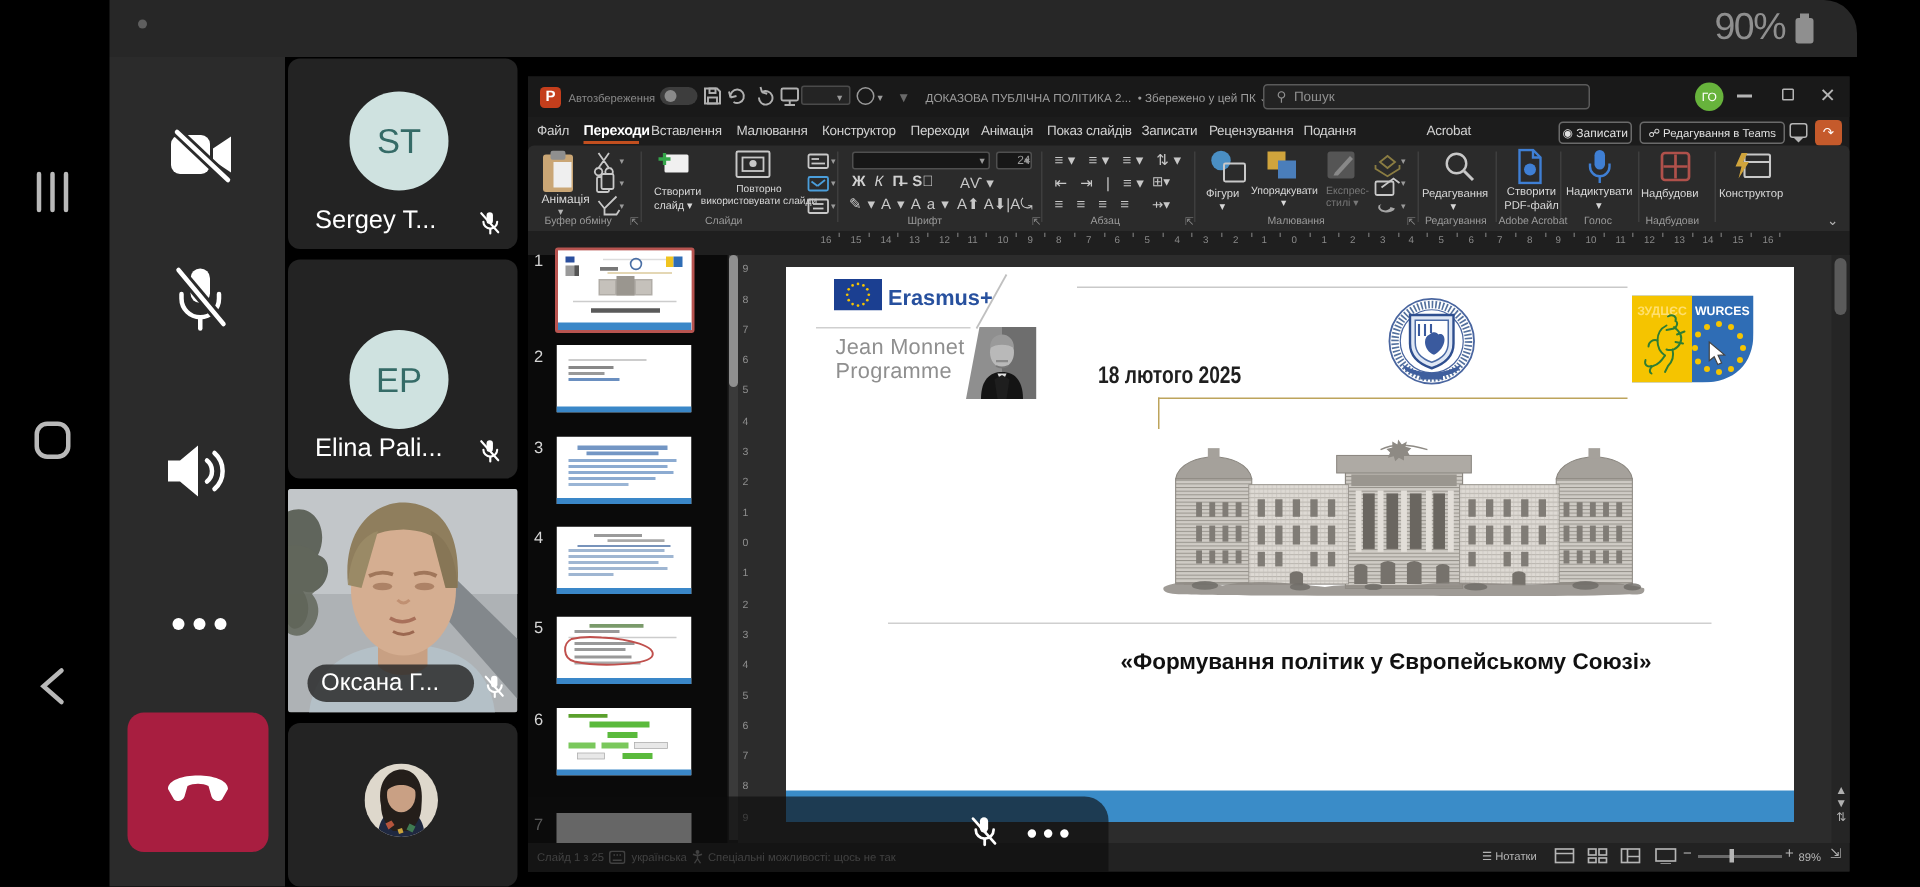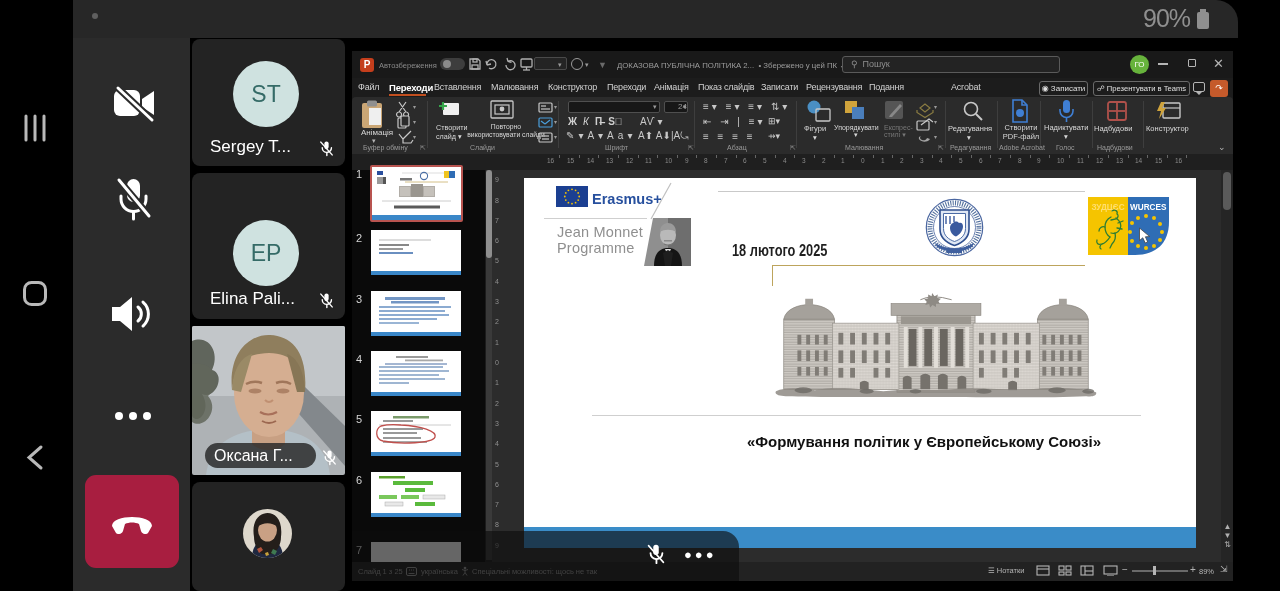--- a/index.html
+++ b/index.html
@@ -178,21 +178,21 @@
 <div class="a" style="left:548px;top:82px;color:#d2d2d2;font-size:9px;letter-spacing:-0.2px">Конструктор</div>
 <div class="a" style="left:607px;top:82px;color:#d2d2d2;font-size:9px;letter-spacing:-0.2px">Переходи</div>
 <div class="a" style="left:654px;top:82px;color:#d2d2d2;font-size:9px;letter-spacing:-0.2px">Анімація</div>
 <div class="a" style="left:698px;top:82px;color:#d2d2d2;font-size:9px;letter-spacing:-0.2px">Показ слайдів</div>
 <div class="a" style="left:761px;top:82px;color:#d2d2d2;font-size:9px;letter-spacing:-0.2px">Записати</div>
 <div class="a" style="left:806px;top:82px;color:#d2d2d2;font-size:9px;letter-spacing:-0.2px">Рецензування</div>
 <div class="a" style="left:869px;top:82px;color:#d2d2d2;font-size:9px;letter-spacing:-0.2px">Подання</div>
 <div class="a" style="left:914px;top:96px;color:#d2d2d2;font-size:11px;letter-spacing:-0.2px">Довідка</div>
 <div class="a" style="left:951px;top:82px;color:#d2d2d2;font-size:9px;letter-spacing:-0.2px">Acrobat</div>
 <div class="a" style="left:1039px;top:81px;width:49px;height:15px;border:1px solid #6a6a6a;border-radius:3px;color:#e0e0e0;font-size:8px;text-align:center;line-height:14px">◉ Записати</div>
-<div class="a" style="left:1093px;top:81px;width:97px;height:15px;border:1px solid #6a6a6a;border-radius:3px;color:#e0e0e0;font-size:7.6px;text-align:center;line-height:14px">☍ Презентувати в Teams</div>
+<div class="a" style="left:1093px;top:81px;width:97px;height:15px;border:1px solid #6a6a6a;border-radius:3px;color:#e0e0e0;font-size:7.6px;text-align:center;line-height:14px">☍ Редагування в Teams</div>
 <div class="a" style="left:1193px;top:82px;width:12px;height:10px;border:1.2px solid #b5b5b5;border-radius:2px"></div>
 <div class="a" style="left:1196px;top:92px;width:0;height:0;border-left:3px solid transparent;border-right:3px solid transparent;border-top:3px solid #b5b5b5"></div>
 <div class="a" style="left:1210px;top:80px;width:18px;height:17px;background:#c55a2b;border-radius:3px;color:#fff;font-size:9px;text-align:center;line-height:17px">↷</div>
 <div class="a" style="left:352px;top:97px;width:881px;height:57px;background:#2b2b2b;border-radius:4px 4px 0 0"></div>
 <div class="a" style="left:427px;top:101px;width:1px;height:47px;background:#3e3e3e"></div>
 <div class="a" style="left:558px;top:101px;width:1px;height:47px;background:#3e3e3e"></div>
 <div class="a" style="left:694px;top:101px;width:1px;height:47px;background:#3e3e3e"></div>
 <div class="a" style="left:796px;top:101px;width:1px;height:47px;background:#3e3e3e"></div>
 <div class="a" style="left:945px;top:101px;width:1px;height:47px;background:#3e3e3e"></div>
 <div class="a" style="left:997px;top:101px;width:1px;height:47px;background:#3e3e3e"></div>

